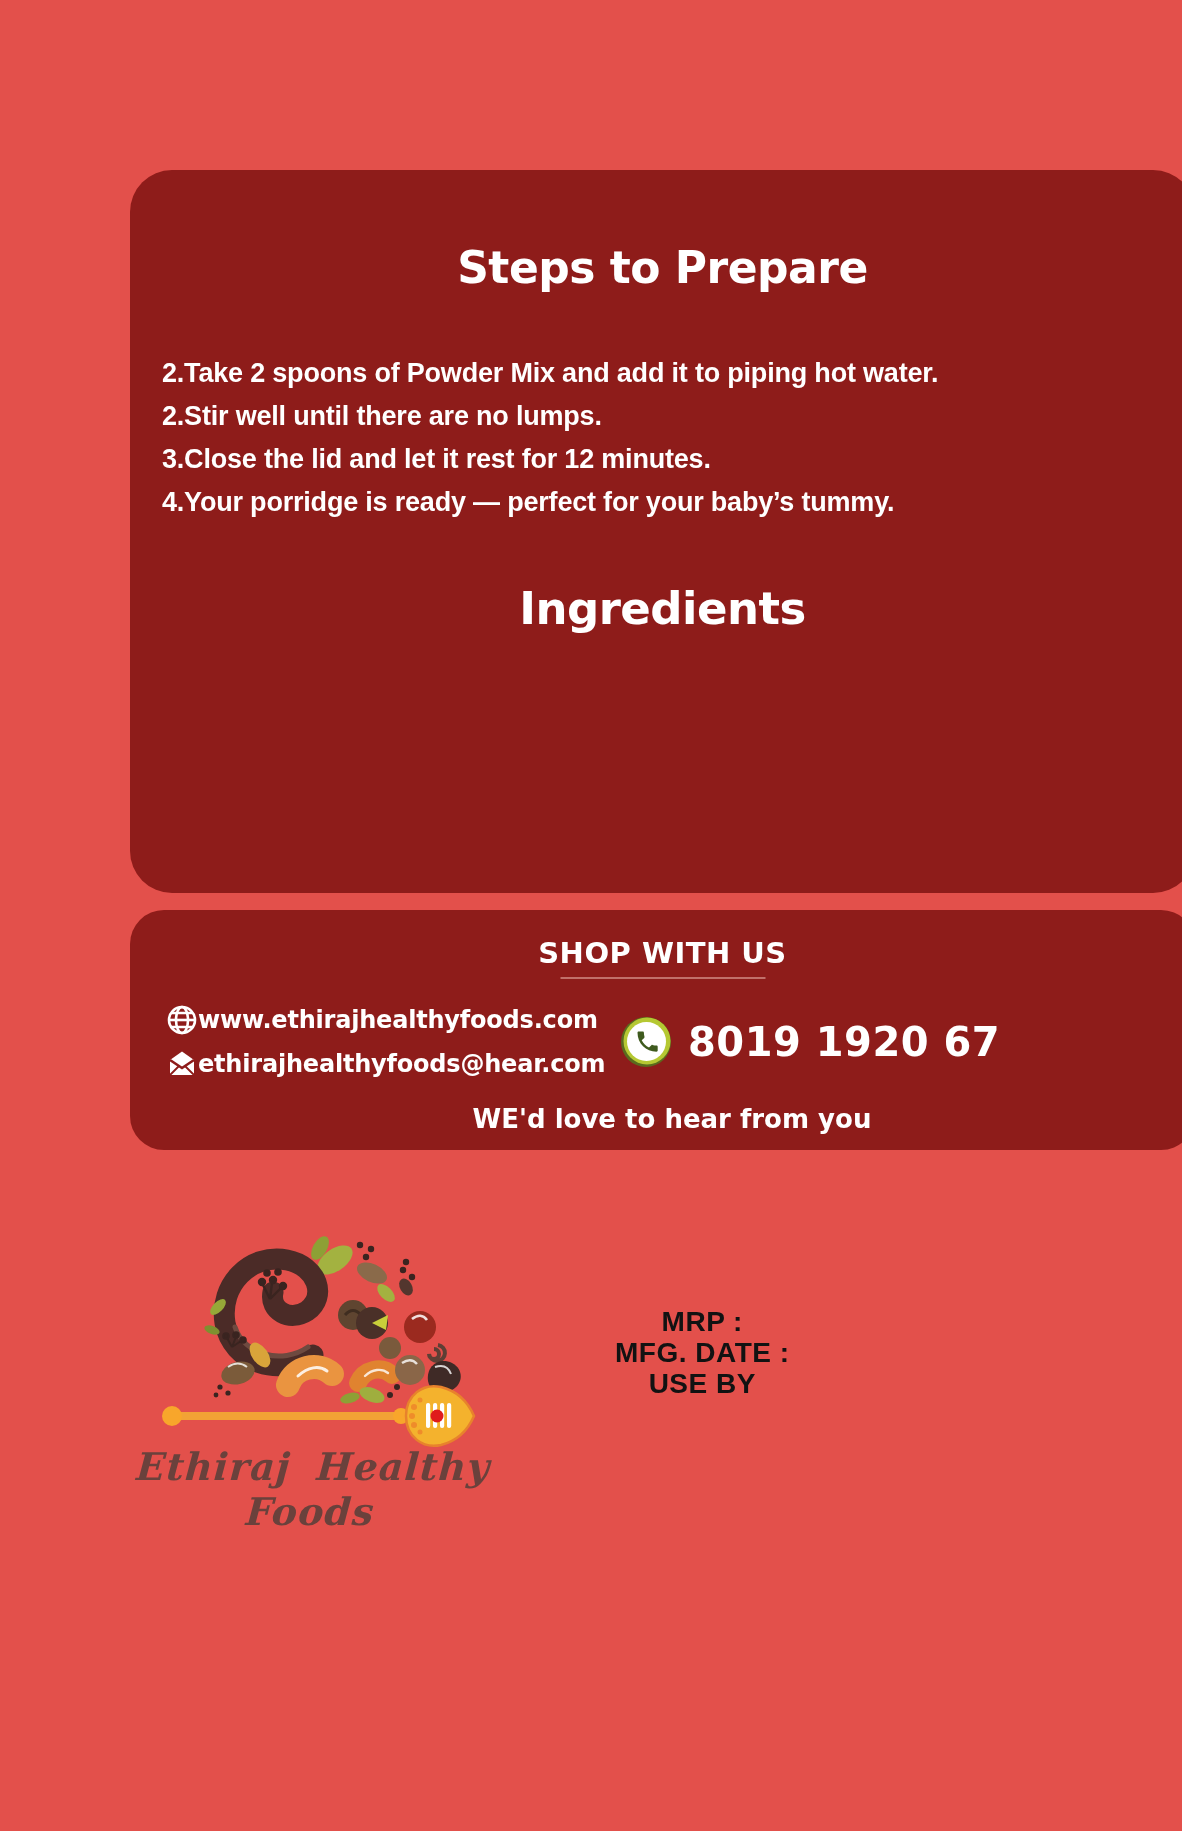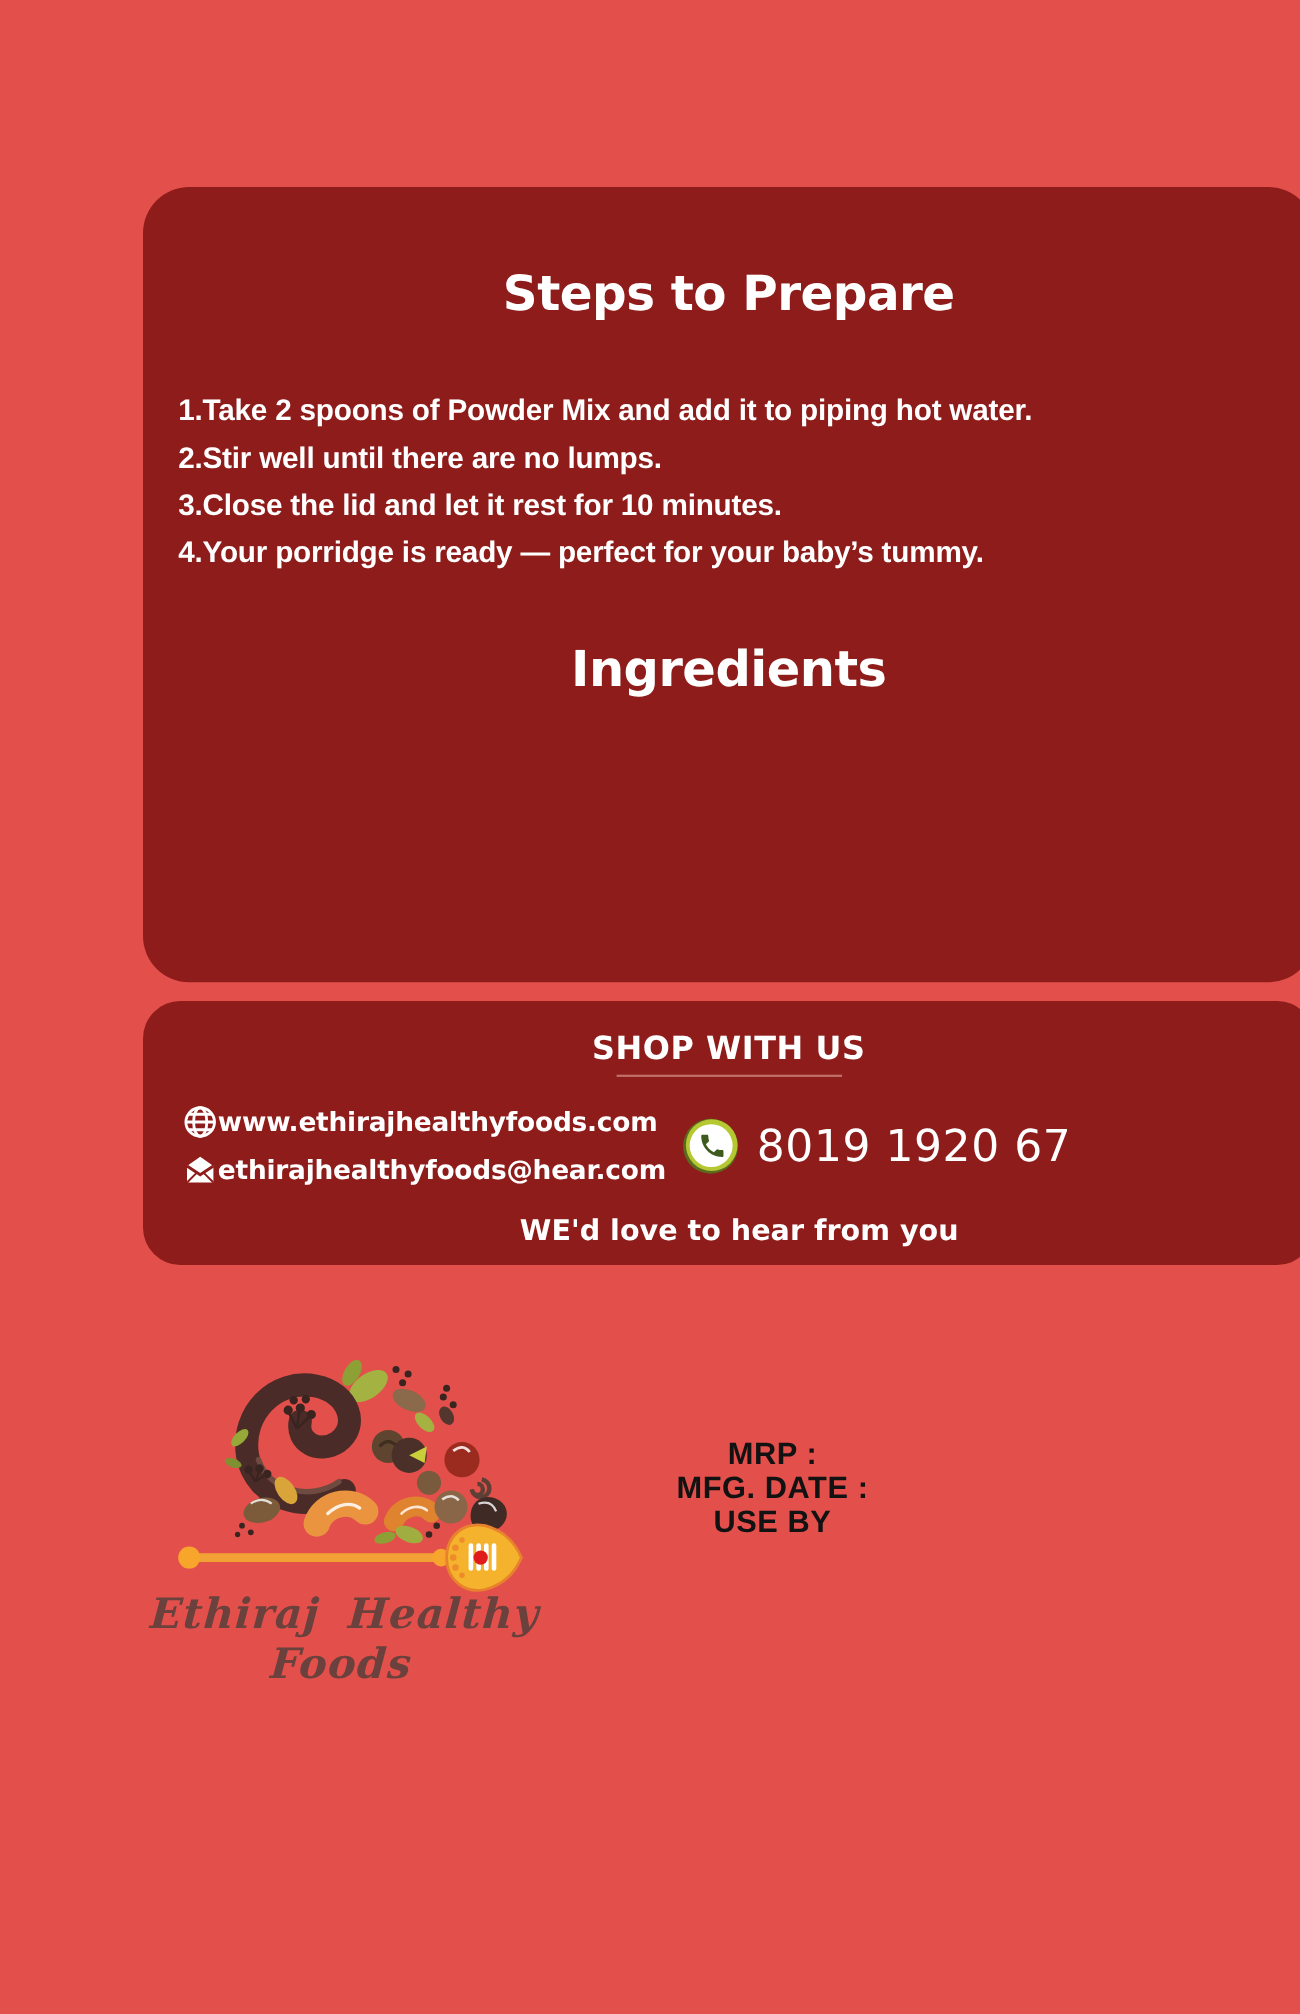--- a/index.html
+++ b/index.html
@@ -57,21 +57,21 @@
     color:#ffffff;font-family:"DejaVu Sans", sans-serif;
     font-weight:700;font-size:24px;letter-spacing:-0.2px;
   }
   .phone-group{
     position:absolute;left:490px;top:106px;
     display:flex;align-items:center;gap:16px;
   }
   .phone-badge{width:52px;height:52px;display:block;}
   .phone-number{
     color:#ffffff;font-family:"DejaVu Sans", sans-serif;
-    font-weight:400;font-size:40px;letter-spacing:0.5px;
+    font-weight:700;font-size:40px;letter-spacing:0.5px;
   }
   .tagline{
     position:absolute;top:194px;left:0;right:0;margin:0;
     text-align:center;color:#ffffff;
     font-family:"DejaVu Sans", sans-serif;font-weight:700;font-size:26px;padding-left:19px;
   }
 
   .logo-art{position:absolute;left:120px;top:1235px;width:390px;height:225px;}
   .brand-script{
     position:absolute;left:112px;top:1444px;width:400px;
@@ -88,23 +88,23 @@
   .mrp-block div{white-space:nowrap;text-align:center;}
 </style>
 </head>
 <body>
 
 <div class="page">
 
   <section class="card card-steps">
     <h1 class="steps-title">Steps to Prepare</h1>
     <div class="steps">
-      <div>1.Take 2 spoons of Powder Mix and add it to piping hot water.</div>
+      <div>2.Take 2 spoons of Powder Mix and add it to piping hot water.</div>
       <div>2.Stir well until there are no lumps.</div>
-      <div>3.Close the lid and let it rest for 10 minutes.</div>
+      <div>3.Close the lid and let it rest for 12 minutes.</div>
       <div>4.Your porridge is ready — perfect for your baby’s tummy.</div>
     </div>
     <h2 class="ingredients-title">Ingredients</h2>
   </section>
 
   <section class="card card-shop">
     <h3 class="shop-title">SHOP WITH US</h3>
     <div class="shop-underline"></div>
 
     <div class="contact-col">

